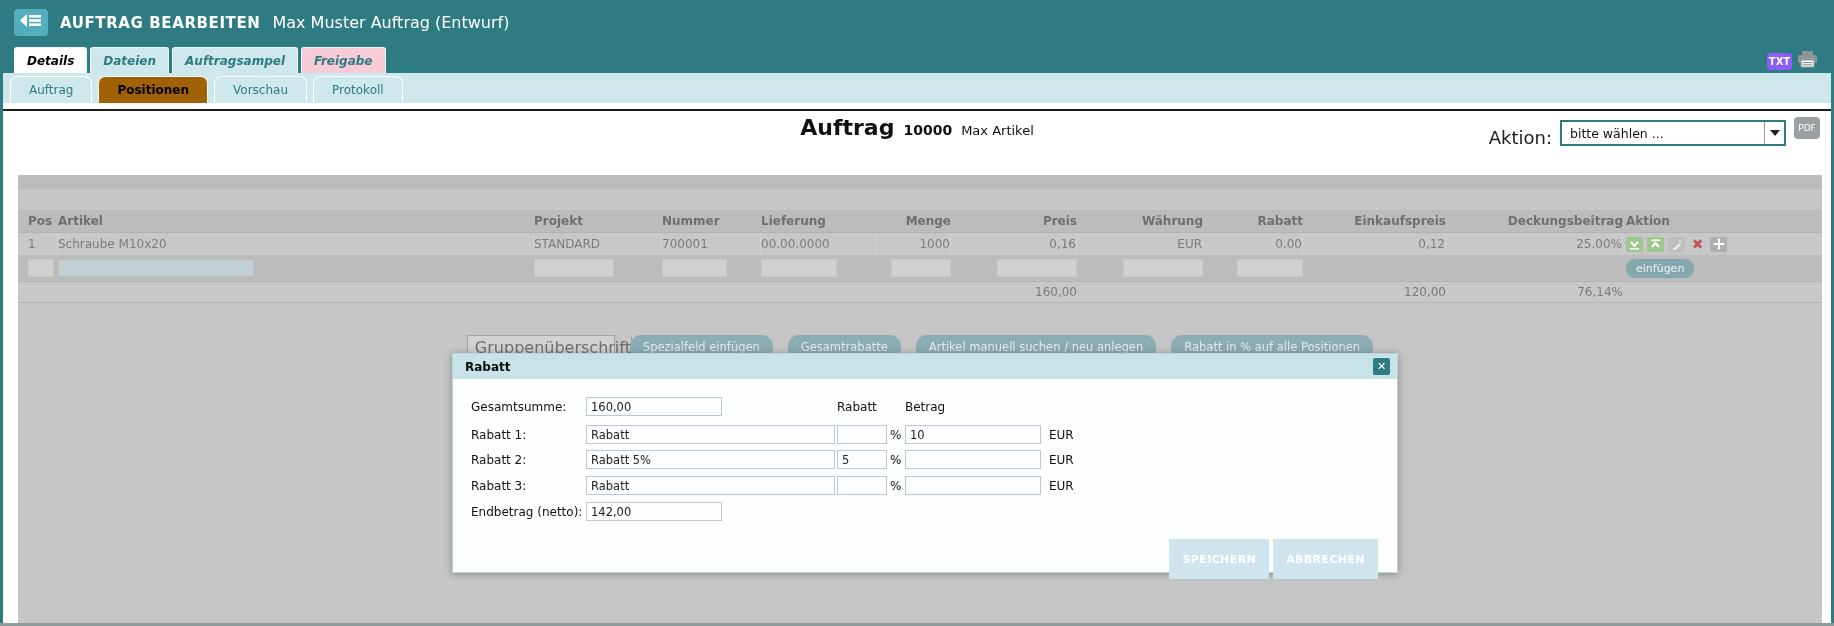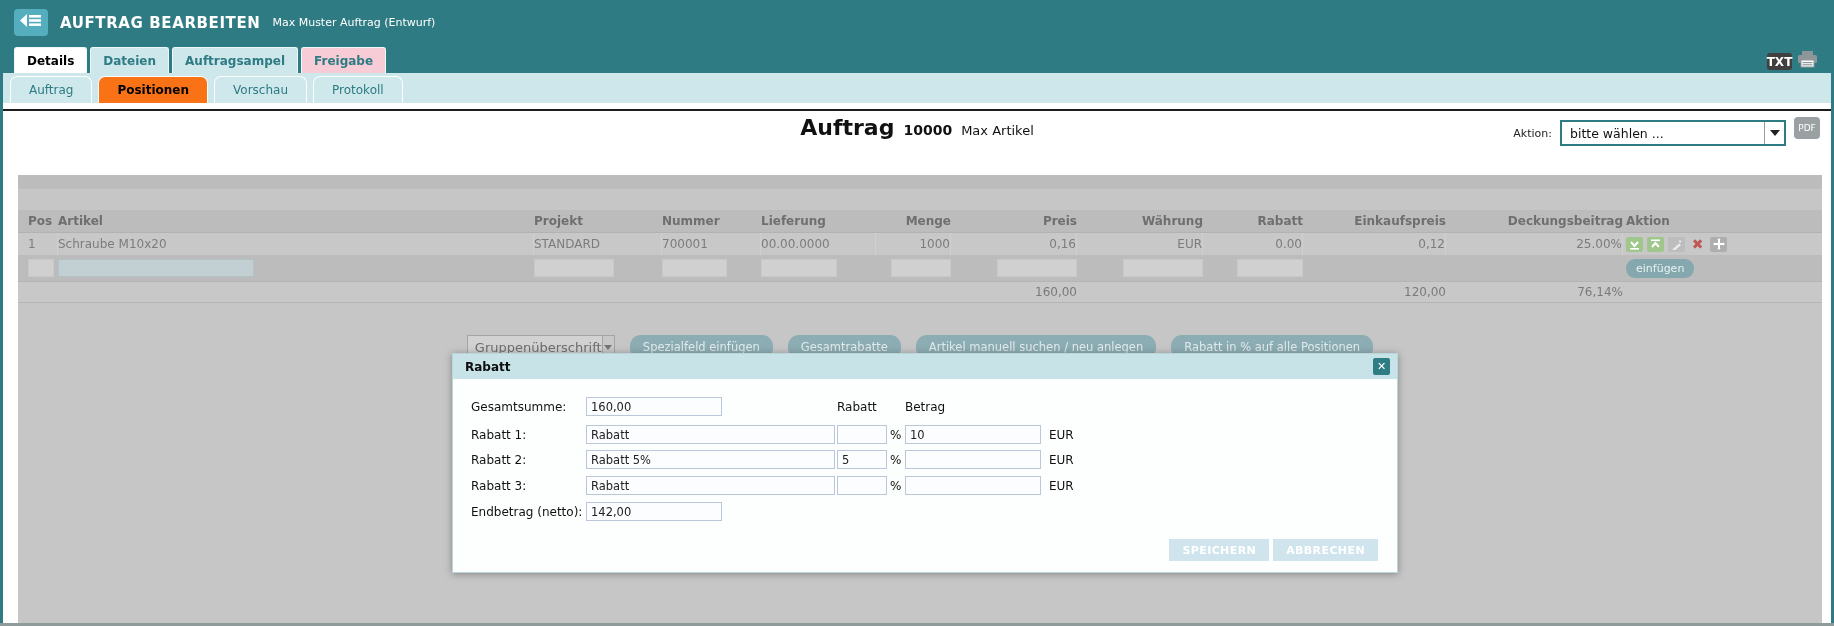--- a/index.html
+++ b/index.html
@@ -9,45 +9,45 @@
   
   .edge{position:absolute;background:#2e7b84;z-index:5;}
   .edge.left{left:0;top:0;width:3px;height:626px;}
   .edge.right{right:0;top:0;width:3px;height:626px;}
   .edge.bottom{left:0;top:623px;width:1834px;height:3px;background:#8f9a9b;}
 
   
   .topbar{position:absolute;left:0;top:0;width:1834px;height:45px;background:#2e7b84;display:flex;align-items:center;}
   .backbtn{position:absolute;left:14px;top:9px;width:34px;height:27px;background:#55aebd;border-radius:4px;display:flex;align-items:center;justify-content:center;cursor:pointer;}
   .topbar-title{margin-left:60px;color:#fff;font-size:15px;font-weight:bold;letter-spacing:.6px;}
-  .topbar-sub{margin-left:12px;color:#fff;font-size:11px;}
+  .topbar-sub{margin-left:12px;color:#fff;font-size:16px;}
 
   
   .tabrow{position:absolute;left:0;top:45px;width:1834px;height:28px;background:#2e7b84;}
   .tabs{position:absolute;left:14px;top:2px;display:flex;gap:3px;height:26px;}
-  .tab{height:26px;padding:0 12px;display:flex;align-items:center;font-size:12px;font-weight:bold;color:#2e7b84;background:#cde7ea;border:1px solid #eef8f9;border-bottom:none;border-radius:3px 3px 0 0;cursor:pointer;}
+  .tab{height:26px;padding:0 12px;display:flex;align-items:center;font-size:12px;font-weight:bold;color:#2e7b84;background:#cde7ea;border:1px solid #eef8f9;border-bottom:none;border-radius:3px 3px 0 0;cursor:pointer;font-style:italic;}
   .tab.active{background:#ffffff;color:#000;}
   .tab.pink{background:#f7ccd6;}
   .tabrow-icons{position:absolute;right:16px;top:6px;display:flex;gap:5px;align-items:center;}
-  .txt-ic{width:25px;height:17px;background:#404040;border-radius:3px;color:#fff;font-size:12px;font-weight:bold;display:flex;align-items:center;justify-content:center;cursor:pointer;}
+  .txt-ic{width:25px;height:17px;background:#8b5cf6;border-radius:3px;color:#fff;font-size:10px;font-weight:bold;display:flex;align-items:center;justify-content:center;cursor:pointer;}
 
   
   .subtabrow{position:absolute;left:0;top:73px;width:1834px;height:30px;background:#cde7ea;}
   .subtabs{position:absolute;left:10px;top:3px;display:flex;gap:6px;height:27px;}
   .subtab{height:27px;padding:0 18px;display:flex;align-items:center;font-size:12px;color:#2e7b84;background:#cfe8eb;border:1px solid #fdfefe;border-bottom:none;border-radius:7px 7px 0 0;cursor:pointer;}
-  .subtab.active{background:#f97316;color:#000;font-weight:bold;}
+  .subtab.active{background:#a16207;color:#000;font-weight:bold;}
 
   .divider{position:absolute;left:0;top:109px;width:1834px;height:2px;background:#1d1d1d;}
 
   
   .order-title{position:absolute;left:0;top:115px;width:1834px;display:flex;justify-content:center;align-items:baseline;gap:9px;}
   .order-title .big{font-size:22px;font-weight:bold;color:#111;}
   .order-title .num{font-size:14px;font-weight:bold;color:#111;}
   .order-title .cust{font-size:13px;color:#111;}
-  .action-label{position:absolute;left:1480px;top:127px;width:72px;text-align:right;font-size:11px;color:#222;}
+  .action-label{position:absolute;left:1480px;top:127px;width:72px;text-align:right;font-size:18px;color:#222;}
   .action-select{position:absolute;left:1560px;top:120px;width:226px;height:26px;background:#fff;border:2px solid #2e7b84;display:flex;align-items:center;cursor:pointer;}
   .action-select .val{flex:1;padding-left:8px;font-size:12.5px;color:#111;}
   .action-select .arrowbox{width:20px;height:100%;border-left:1px solid #9c9c9c;display:flex;align-items:center;justify-content:center;}
   .tri-down{width:0;height:0;border-left:5px solid transparent;border-right:5px solid transparent;border-top:6px solid #222;}
   .pdf-ic{position:absolute;left:1794px;top:117px;width:26px;height:22px;background:#9ba1a3;border-radius:4px;color:#fff;font-size:9px;font-weight:normal;display:flex;align-items:center;justify-content:center;cursor:pointer;}
 
   
   .dim{position:absolute;left:18px;top:160px;width:1804px;height:463px;background:#c6c6c6;margin-top:15px;}
   .band{position:absolute;left:0;width:1804px;}
   .band.top{top:0;height:14px;background:#bcbcbc;}
@@ -77,42 +77,42 @@
   .acticons{display:flex;gap:4px;align-items:center;}
   .aic{width:17px;height:15px;border-radius:2px;display:flex;align-items:center;justify-content:center;cursor:pointer;}
   .aic.green{background:#a0c78b;}
   .aic.gray{background:#bdbdbd;}
   .aic.move{background:#aeaeae;}
   .aic.del{background:transparent;color:#c05757;font-size:14px;font-weight:bold;line-height:1;}
   .btn-insert{height:19px;padding:0 10px;border-radius:9px;background:#85a8ae;color:#e9f1f2;font-size:11px;display:flex;align-items:center;cursor:pointer;}
 
   .toolbar{position:absolute;left:0;top:160px;width:1804px;display:flex;justify-content:center;align-items:center;gap:15px;}
   .gsel{width:148px;height:24px;background:#d2d2d2;border:1px solid #a5a5a5;display:flex;align-items:center;cursor:pointer;}
-  .gsel .val{flex:1;font-size:13px;color:#6c6c6c;padding-left:7px;}
+  .gsel .val{flex:1;font-size:16px;color:#6c6c6c;padding-left:7px;}
   .gsel .arrowbox{width:16px;height:100%;border-left:1px solid #a5a5a5;background:#c8c8c8;display:flex;align-items:center;justify-content:center;}
   .gsel .tri-down{border-top-color:#757575;border-left-width:4px;border-right-width:4px;border-top-width:5px;}
   .tbtn{height:24px;padding:0 13px;border-radius:11px;background:#8badb3;color:#e2ebec;font-size:11.5px;display:flex;align-items:center;cursor:pointer;white-space:nowrap;}
 
   
   .modal{position:absolute;left:452px;top:353px;width:946px;height:220px;background:#fdfffe;border:1px solid #b9d6da;box-shadow:0 1px 7px rgba(80,80,80,.55);z-index:10;}
   .modal-titlebar{position:absolute;left:0;top:0;width:100%;height:25px;background:#c7e3e8;display:flex;align-items:center;}
   .modal-title{padding-left:12px;font-size:12px;font-weight:bold;color:#0d0d0d;}
   .modal-close{position:absolute;right:7px;top:4px;width:17px;height:17px;background:#2e7d85;border-radius:2px;color:#fff;font-size:11px;font-weight:bold;display:flex;align-items:center;justify-content:center;cursor:pointer;}
   .mrow{position:absolute;left:0;width:100%;height:20px;}
   .mlabel{position:absolute;left:18px;top:0;height:20px;display:flex;align-items:center;font-size:12px;color:#111;}
   .min{position:absolute;top:0;height:19px;border:1px solid #b9c7d9;background:#fbfdff;font-size:11.5px;color:#222;padding:0 4px;}
   .min.name{left:133px;width:249px;}
   .min.total{left:133px;width:136px;}
   .min.pct{left:384px;width:50px;}
   .min.amt{left:452px;width:136px;}
   .msign{position:absolute;left:437px;top:0;height:20px;display:flex;align-items:center;font-size:12px;color:#111;}
   .mcur{position:absolute;left:596px;top:0;height:20px;display:flex;align-items:center;font-size:12px;color:#111;}
   .mcolhead{position:absolute;top:0;height:20px;display:flex;align-items:center;font-size:12px;color:#111;}
   .mbuttons{position:absolute;right:19px;top:185px;display:flex;gap:4px;}
-  .mbtn{height:22px;padding:0 13px;background:#cfe4ec;color:#ffffff;font-size:11px;font-weight:bold;letter-spacing:.4px;display:flex;align-items:center;cursor:pointer;}
+  .mbtn{height:40px;padding:0 13px;background:#cfe4ec;color:#ffffff;font-size:11px;font-weight:bold;letter-spacing:.4px;display:flex;align-items:center;cursor:pointer;}
 </style>
 </head>
 <body>
 
 <div class="app">
 
   <div class="topbar">
     <div class="backbtn">
       <span>
         <svg width="22" height="15" viewBox="0 0 22 15">

